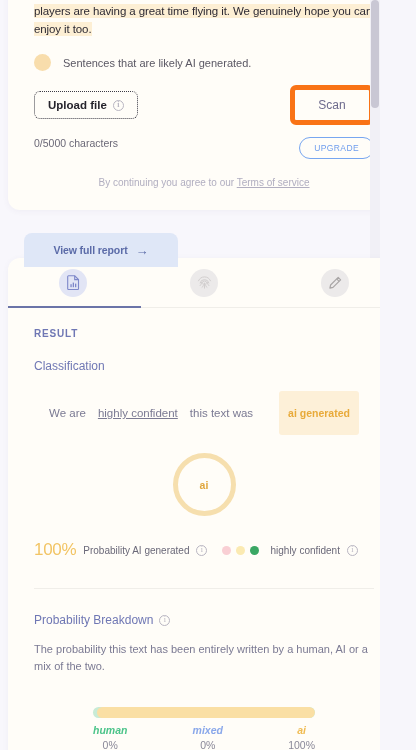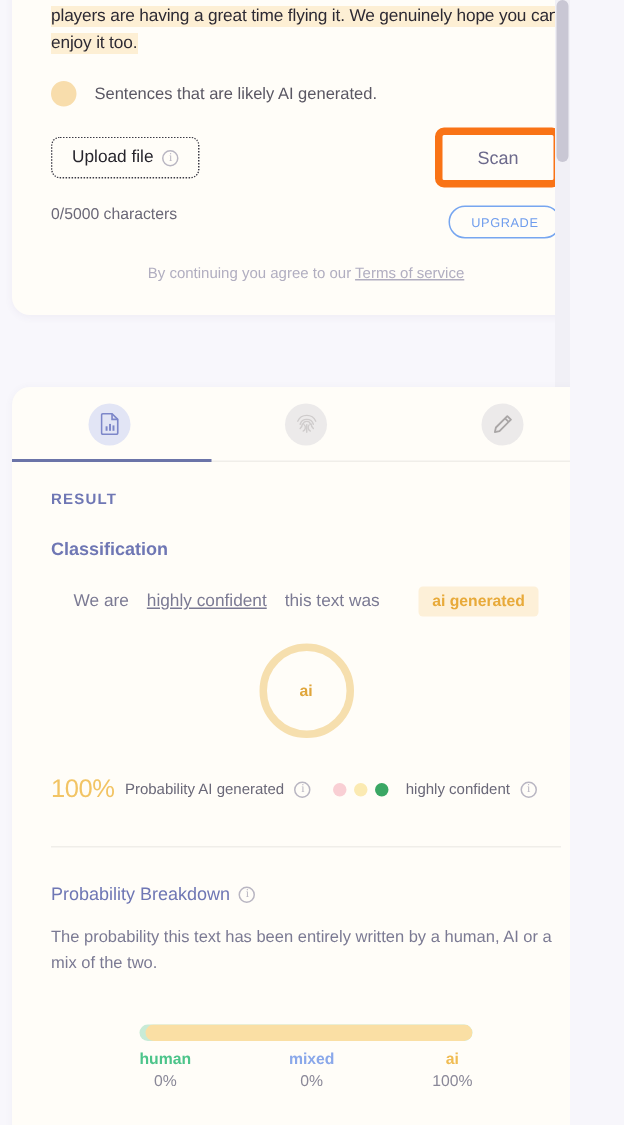--- a/index.html
+++ b/index.html
@@ -109,20 +109,21 @@
     display: flex;
     align-items: center;
     gap: 6px;
     border: 1.5px dotted #3b3a45;
     border-radius: 6px;
     padding: 7px 13px;
     font-size: 11.5px;
     color: #26242c;
     background: transparent;
     cursor: pointer;
+    font-weight: bold;
   }
   .info-i {
     display: inline-flex;
     align-items: center; justify-content: center;
     width: 11px; height: 11px;
     border-radius: 50%;
     border: 1px solid #b9b6c2;
     color: #b9b6c2;
     font-size: 8px;
     font-family: "Liberation Serif", serif;
@@ -240,40 +241,39 @@
   .result-kicker {
     font-size: 10px;
     font-weight: bold;
     letter-spacing: 0.8px;
     color: #6f77b4;
   }
   .section-title {
     margin-top: 20px;
     font-size: 12px;
     color: #6f77b4;
-    font-weight: bold;
   }
 
   .classify-line {
     margin-top: 18px;
     display: flex;
     align-items: center;
     justify-content: center;
     gap: 12px;
     font-size: 11.5px;
     color: #7b7a93;
   }
   .classify-line u { text-decoration: underline; }
   .ai-badge {
     margin-left: 14px;
     background: #fdf0d8;
     color: #e8aa3a;
     font-size: 10.5px;
     font-weight: bold;
-    padding: 4px 9px;
+    padding: 16px 9px;
     border-radius: 3px;
   }
 
   
   .gauge-wrap {
     margin-top: 18px;
     display: flex;
     justify-content: center;
   }
   .gauge {
@@ -349,21 +349,21 @@
     height: 11px;
     border-radius: 6px;
     background: #fadfa4;
   }
   .bar-labels {
     display: flex;
     justify-content: space-between;
     margin-top: 6px;
   }
   .bl { text-align: center; }
-  .bl .name { font-size: 10.5px; font-weight: bold; }
+  .bl .name { font-size: 10.5px; font-weight: bold; font-style: italic; }
   .bl .val { font-size: 10.5px; color: #8a8898; margin-top: 3px; }
   .bl.human .name { color: #4cc48a; }
   .bl.mixed .name { color: #8aa8ea; }
   .bl.ai .name { color: #f0bc53; }
 
   svg { display: block; }
 </style>
 </head>
 <body>
 
@@ -394,20 +394,24 @@
     <div class="meta-row">
       <span class="char-count">0/5000 characters</span>
       <button class="upgrade-btn">UPGRADE</button>
     </div>
 
     <div class="terms-row">
       <span>By continuing you agree to our </span><a href="#">Terms of service</a>
     </div>
   </div>
 
+  <div class="report-tab">
+    <span class="lbl">View full report</span>
+    <span class="arrow">→</span>
+  </div>
 
   <div class="result-card">
 
     <div class="tabs">
 
       <div class="tab active">
         <span class="tab-circle">
           <svg width="13" height="15" viewBox="0 0 13 15">
             <path d="M1.5 0.8h6.2l3.8 3.8v9.1a0.8 0.8 0 0 1-0.8 0.8H1.5a0.8 0.8 0 0 1-0.8-0.8V1.6a0.8 0.8 0 0 1 0.8-0.8z" fill="none" stroke="#7d87c9" stroke-width="1.1"></path>
             <path d="M7.7 0.8v3.8h3.8" fill="none" stroke="#7d87c9" stroke-width="1.1"></path>

